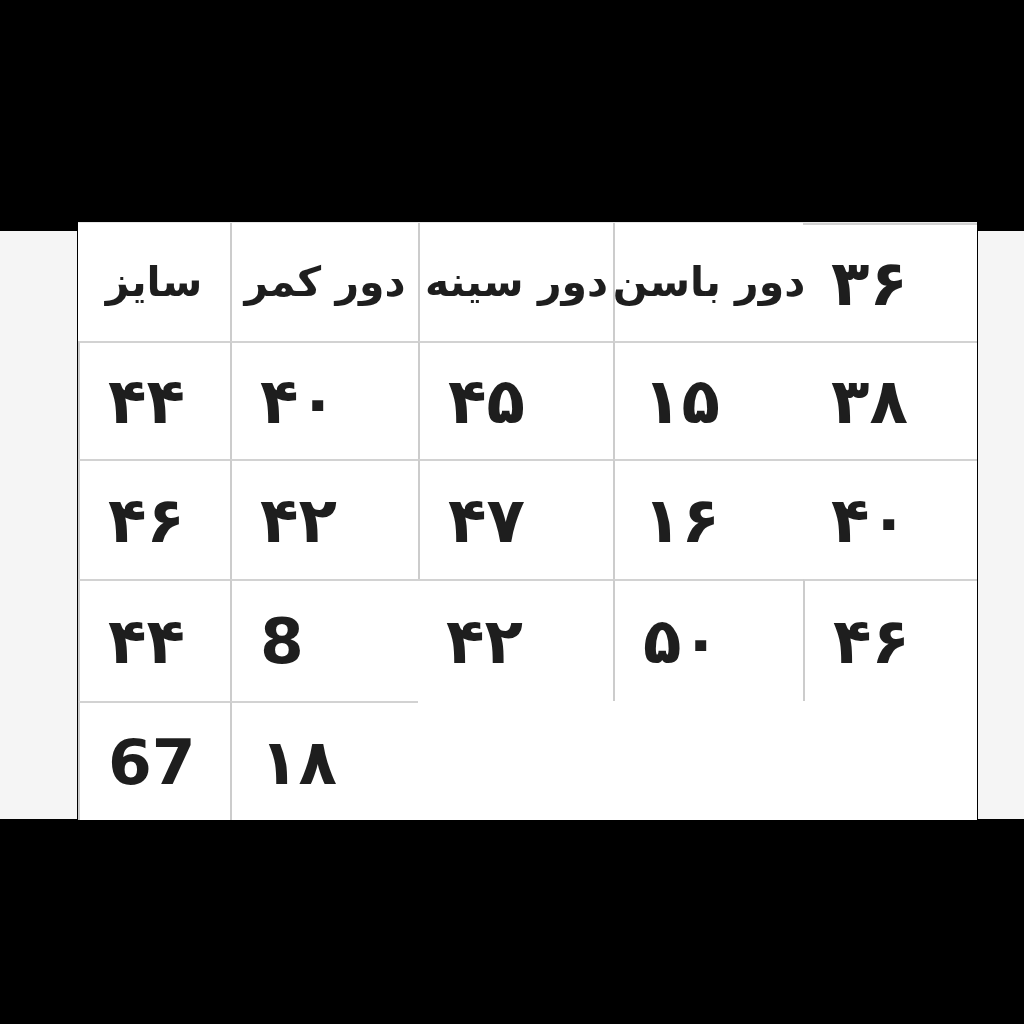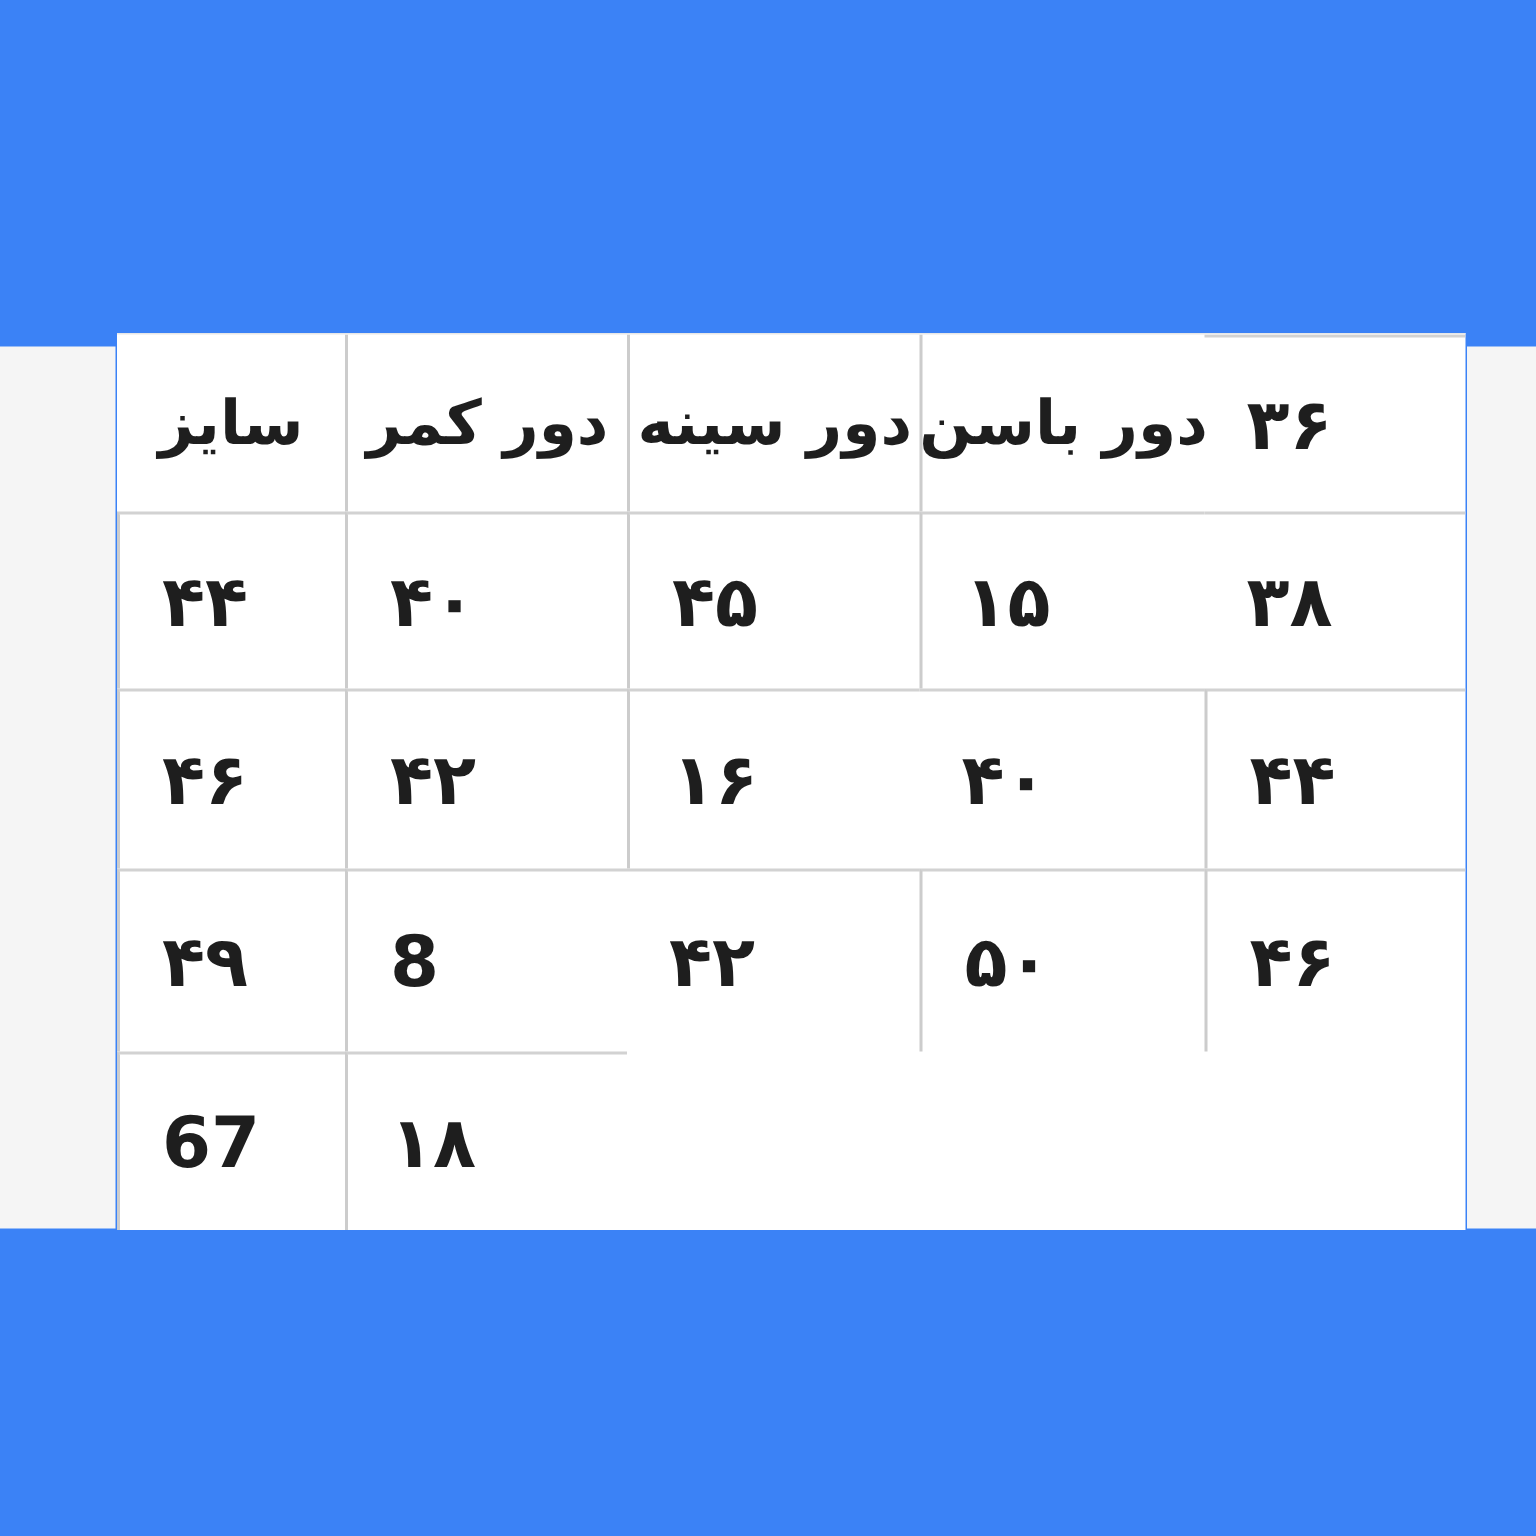--- a/index.html
+++ b/index.html
@@ -1,21 +1,21 @@
 <!DOCTYPE html>
 <html lang="fa"><head>
 <meta charset="utf-8">
 <style>
   * { margin: 0; padding: 0; box-sizing: border-box; }
   html, body { background: #ffffff; }
   .screen {
     position: relative;
     width: 1024px;
     height: 1024px;
-    background: #3b82f6;
+    background: #000000;
     overflow: hidden;
     font-family: "DejaVu Sans", sans-serif;
     color: #1e1e1e;
   }
   
   .band {
     position: absolute;
     top: 231px;
     height: 588px;
     background: #f5f5f5;
@@ -46,21 +46,21 @@
   .vline { border-left: 2px solid #cccccc; }
   
   .hline { border-top: 2px solid #d2d2d2; }
 
   .th {
     font-size: 41px;
     font-weight: 600;
     direction: rtl;
   }
   .td {
-    font-size: 47px;
+    font-size: 63px;
     font-weight: 600;
     justify-content: flex-start;
     padding-left: 28px;
     direction: ltr;
   }
 </style>
 </head>
 <body>
 
 <div class="screen">
@@ -77,25 +77,25 @@
 
     <div class="cell td hline">۳۶</div>
     <div class="cell td hline vline">۴۴</div>
     <div class="cell td hline vline">۴۰</div>
     <div class="cell td hline vline">۴۵</div>
     <div class="cell td hline vline">۱۵</div>
 
     <div class="cell td hline">۳۸</div>
     <div class="cell td hline vline">۴۶</div>
     <div class="cell td hline vline">۴۲</div>
+    <div class="cell td hline vline">۴۷</div>
     <div class="cell td hline vline">۱۶</div>
 
     <div class="cell td hline">۴۰</div>
     <div class="cell td hline vline">۴۴</div>
-    <div class="cell td hline vline">۴۹</div>
     <div class="cell td hline vline">8</div>
 
     <div class="cell td hline">۴۲</div>
     <div class="cell td hline vline">۵۰</div>
     <div class="cell td hline vline">۴۶</div>
     <div class="cell td hline vline">67</div>
     <div class="cell td hline vline">۱۸</div>
 
   </div>
 </div>

